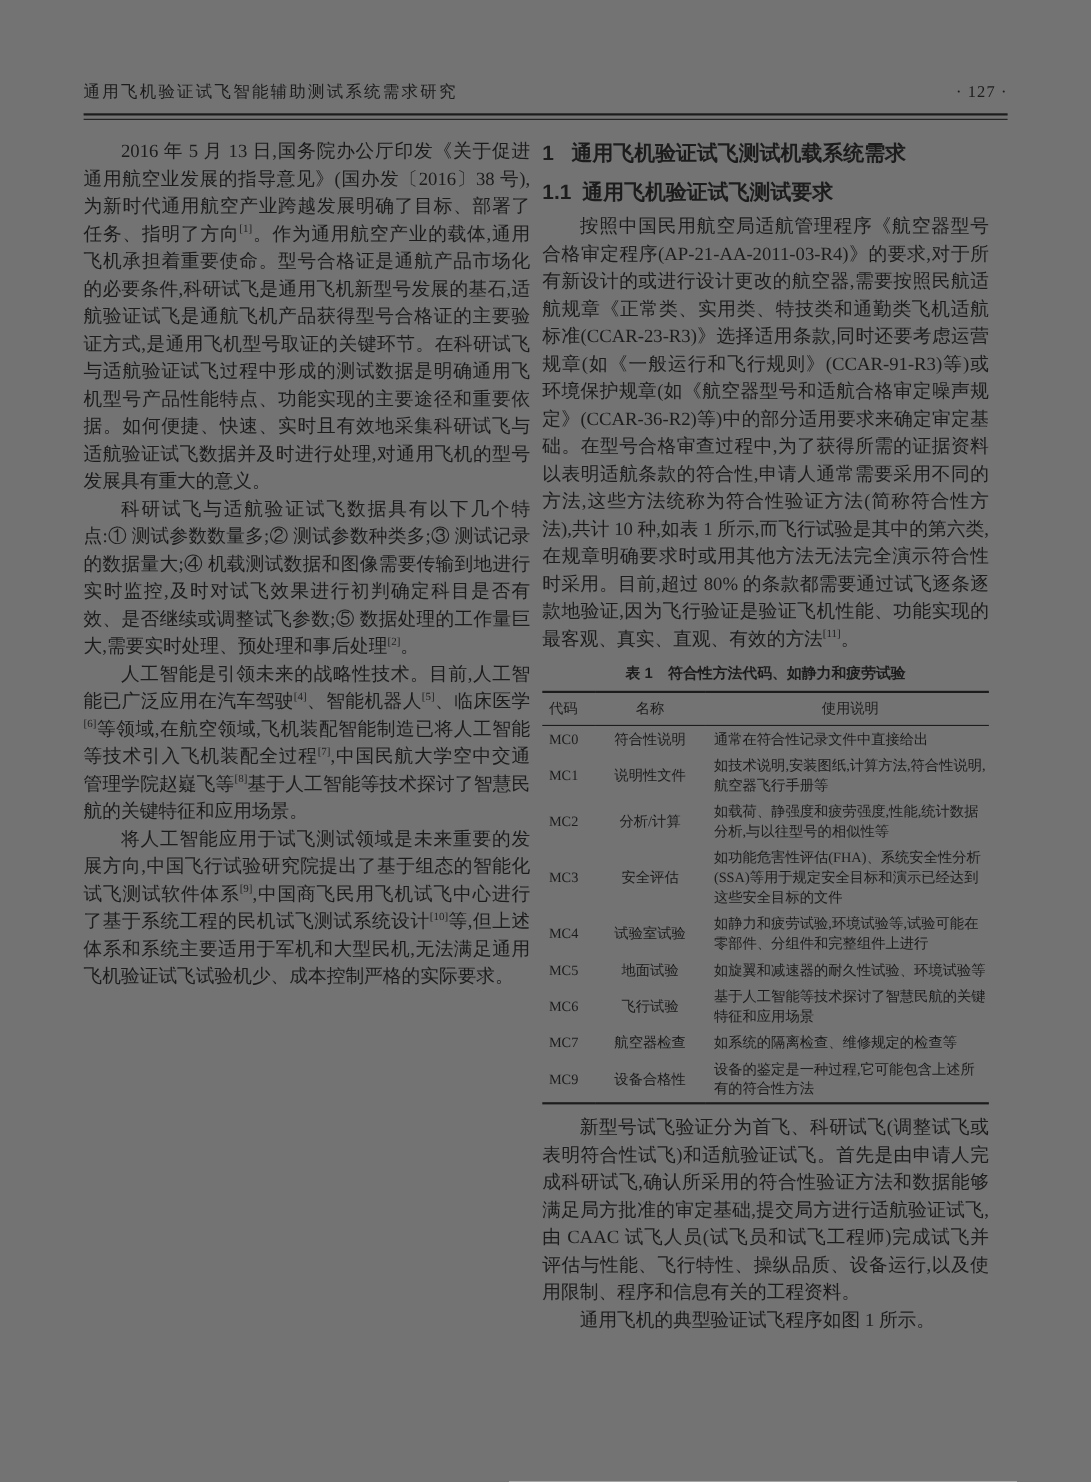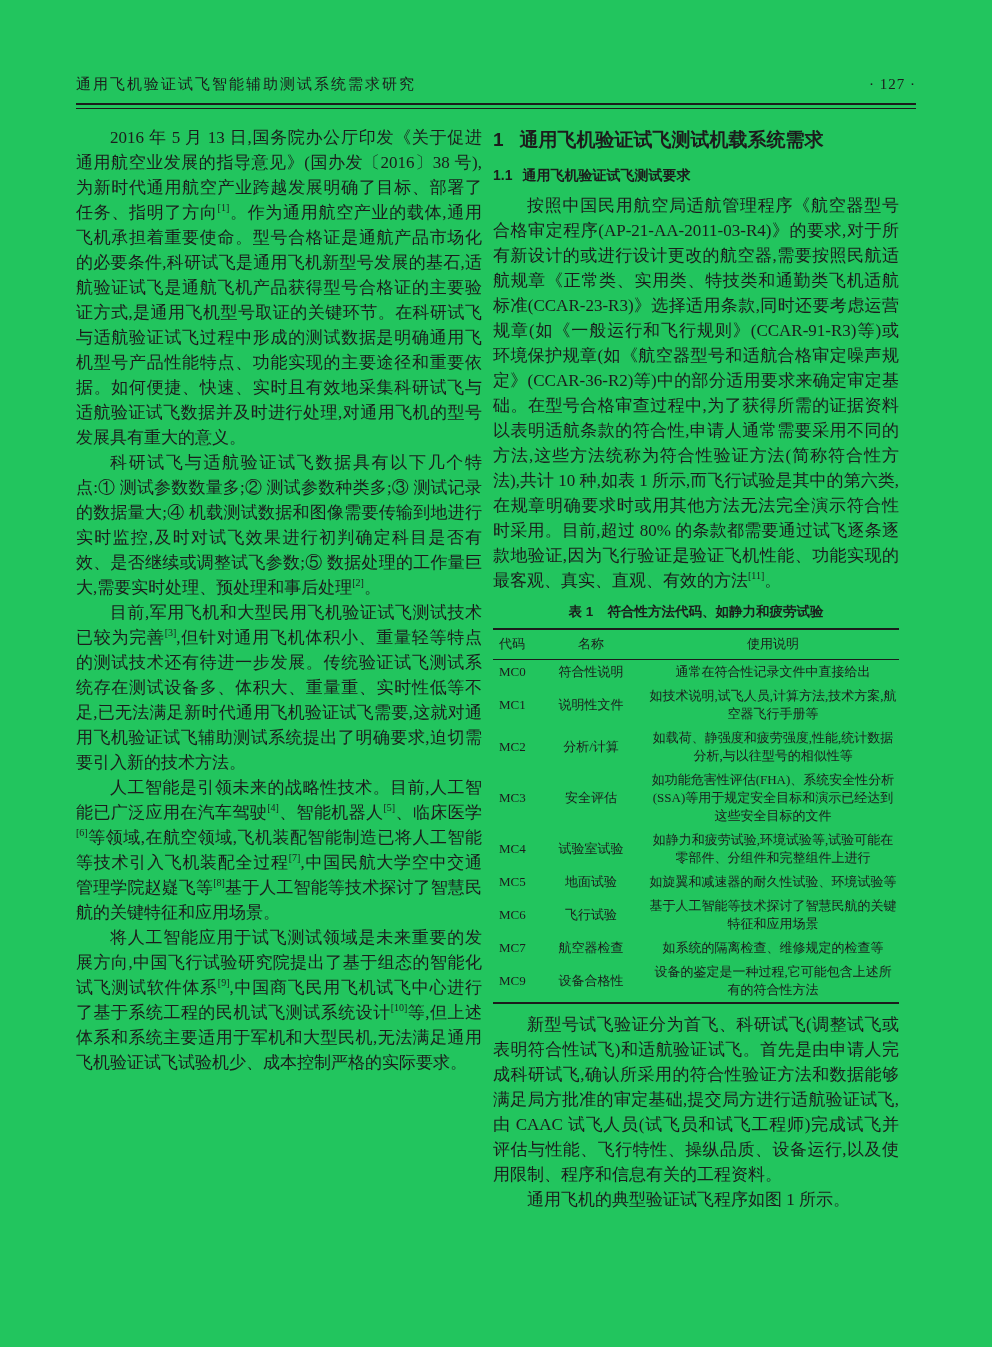--- a/index.html
+++ b/index.html
@@ -2,21 +2,21 @@
 <html lang="zh"><head>
 <meta charset="utf-8">
 <style>
   * { margin: 0; padding: 0; box-sizing: border-box; }
   html, body { background: #e9e9e9; }
   .page {
     position: relative;
     width: 992px;
     height: 1347px;
     margin: 0 auto;
-    background: #22c55e;
+    background: #737373;
     color: #1c1c1c;
     font-family: "Liberation Serif", "DejaVu Serif", serif;
     padding: 74px 76px 0 76px;
     overflow: hidden;
   }
   
   .running-header {
     display: flex;
     justify-content: space-between;
     align-items: baseline;
@@ -55,21 +55,21 @@
     font-weight: bold;
     font-size: 19px;
     line-height: 26px;
     margin: 2px 0 12px 0;
     white-space: nowrap;
   }
   .section-heading .h-num { margin-right: 16px; }
   .subsection-heading {
     font-family: "Liberation Sans", "DejaVu Sans", sans-serif;
     font-weight: bold;
-    font-size: 14px;
+    font-size: 19px;
     line-height: 21px;
     margin: 0 0 7px 0;
   }
   .subsection-heading .h-num { margin-right: 10px; }
   
   .table-block { margin: 10px 0 8px 0; }
   .table-caption {
     font-family: "Liberation Sans", "DejaVu Sans", sans-serif;
     font-weight: bold;
     font-size: 13.5px;
@@ -86,42 +86,41 @@
     border-bottom: 2px solid #1c1c1c;
   }
   table.moc-table th {
     font-weight: normal;
     padding: 5px 2px 6px 2px;
     border-bottom: 1.3px solid #1c1c1c;
   }
   table.moc-table td { padding: 3px 2px; vertical-align: middle; }
   .col-code { width: 48px; text-align: left; padding-left: 6px !important; }
   .col-name { width: 100px; text-align: center; }
-  .col-desc { text-align: center; padding-left: 8px !important; }
+  .col-desc { text-align: left; padding-left: 8px !important; }
   th.col-code { text-align: left; }
   th.col-desc { text-align: center; }
   .after-table { margin-top: 6px; }
 </style>
 </head>
 <body>
 
 <div class="page">
 
   <div class="running-header">
     <span class="running-title">通用飞机验证试飞智能辅助测试系统需求研究</span>
     <span class="page-number">· 127 ·</span>
   </div>
   <div class="header-rule"></div>
 
   <div class="columns">
 
     <div class="col body-text">
       <p>2016 年 5 月 13 日,国务院办公厅印发《关于促进通用航空业发展的指导意见》(国办发〔2016〕38 号),为新时代通用航空产业跨越发展明确了目标、部署了任务、指明了方向<sup>[1]</sup>。作为通用航空产业的载体,通用飞机承担着重要使命。型号合格证是通航产品市场化的必要条件,科研试飞是通用飞机新型号发展的基石,适航验证试飞是通航飞机产品获得型号合格证的主要验证方式,是通用飞机型号取证的关键环节。在科研试飞与适航验证试飞过程中形成的测试数据是明确通用飞机型号产品性能特点、功能实现的主要途径和重要依据。如何便捷、快速、实时且有效地采集科研试飞与适航验证试飞数据并及时进行处理,对通用飞机的型号发展具有重大的意义。</p>
       <p>科研试飞与适航验证试飞数据具有以下几个特点:① 测试参数数量多;② 测试参数种类多;③ 测试记录的数据量大;④ 机载测试数据和图像需要传输到地进行实时监控,及时对试飞效果进行初判确定科目是否有效、是否继续或调整试飞参数;⑤ 数据处理的工作量巨大,需要实时处理、预处理和事后处理<sup>[2]</sup>。</p>
-      <p>目前,军用飞机和大型民用飞机验证试飞测试技术已较为完善<sup>[3]</sup>,但针对通用飞机体积小、重量轻等特点的测试技术还有待进一步发展。传统验证试飞测试系统存在测试设备多、体积大、重量重、实时性低等不足,已无法满足新时代通用飞机验证试飞需要,这就对通用飞机验证试飞辅助测试系统提出了明确要求,迫切需要引入新的技术方法。</p>
       <p>人工智能是引领未来的战略性技术。目前,人工智能已广泛应用在汽车驾驶<sup>[4]</sup>、智能机器人<sup>[5]</sup>、临床医学<sup>[6]</sup>等领域,在航空领域,飞机装配智能制造已将人工智能等技术引入飞机装配全过程<sup>[7]</sup>,中国民航大学空中交通管理学院赵嶷飞等<sup>[8]</sup>基于人工智能等技术探讨了智慧民航的关键特征和应用场景。</p>
       <p>将人工智能应用于试飞测试领域是未来重要的发展方向,中国飞行试验研究院提出了基于组态的智能化试飞测试软件体系<sup>[9]</sup>,中国商飞民用飞机试飞中心进行了基于系统工程的民机试飞测试系统设计<sup>[10]</sup>等,但上述体系和系统主要适用于军机和大型民机,无法满足通用飞机验证试飞试验机少、成本控制严格的实际要求。</p>
     </div>
 
     <div class="col body-text">
 
       <div class="section-heading">
         <span class="h-num">1</span><span>通用飞机验证试飞测试机载系统需求</span>
       </div>
 
@@ -145,21 +144,21 @@
           </thead>
           <tbody>
               <tr>
                 <td class="col-code">MC0</td>
                 <td class="col-name">符合性说明</td>
                 <td class="col-desc">通常在符合性记录文件中直接给出</td>
               </tr>
               <tr>
                 <td class="col-code">MC1</td>
                 <td class="col-name">说明性文件</td>
-                <td class="col-desc">如技术说明,试飞人员,计算方法,技术方案,航空器飞行手册等</td>
+                <td class="col-desc">如技术说明,安装图纸,计算方法,符合性说明,航空器飞行手册等</td>
               </tr>
               <tr>
                 <td class="col-code">MC2</td>
                 <td class="col-name">分析/计算</td>
                 <td class="col-desc">如载荷、静强度和疲劳强度,性能,统计数据分析,与以往型号的相似性等</td>
               </tr>
               <tr>
                 <td class="col-code">MC3</td>
                 <td class="col-name">安全评估</td>
                 <td class="col-desc">如功能危害性评估(FHA)、系统安全性分析(SSA)等用于规定安全目标和演示已经达到这些安全目标的文件</td>

